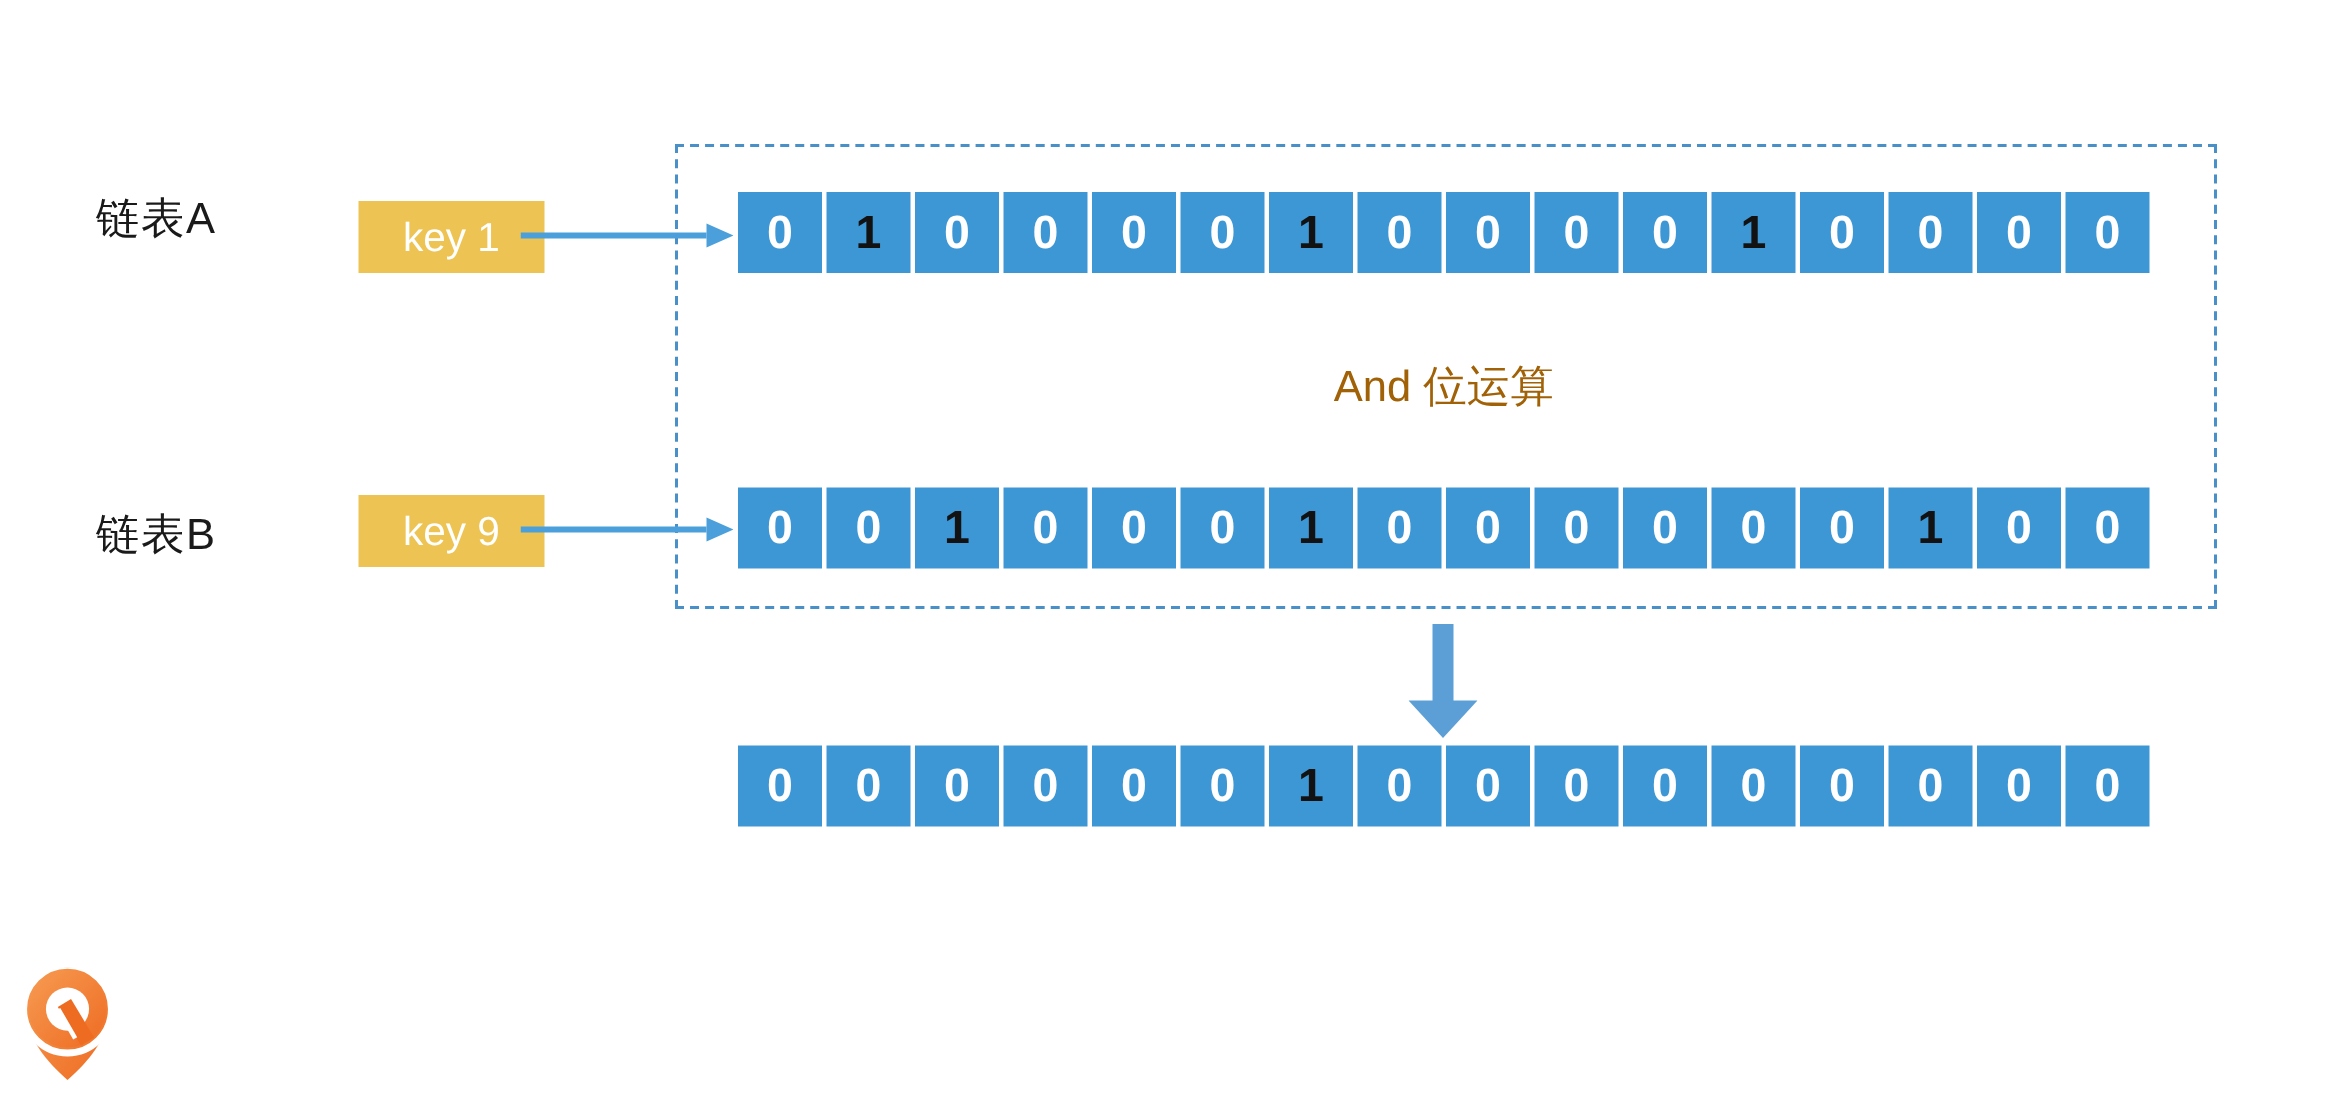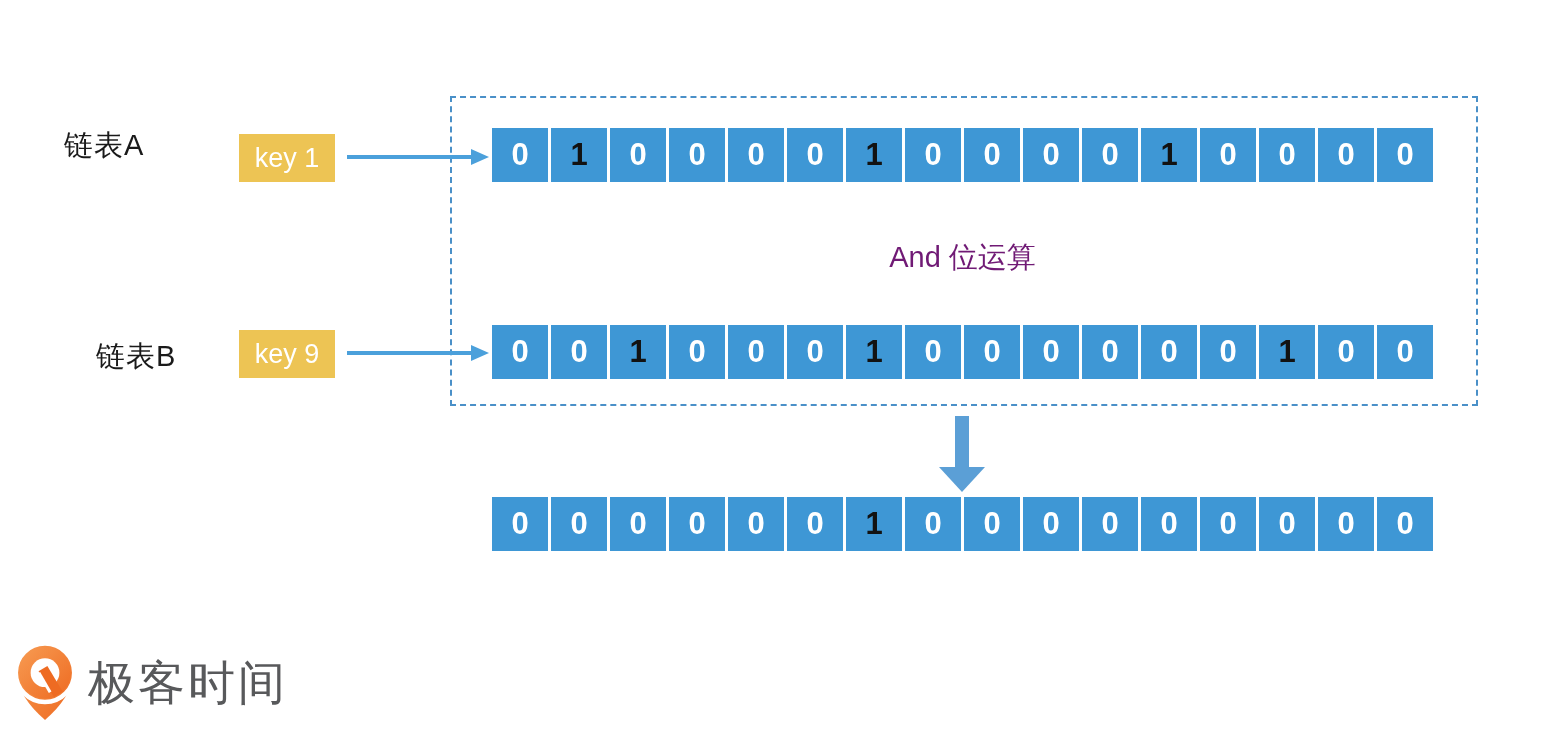--- a/index.html
+++ b/index.html
@@ -15,25 +15,25 @@
     position:absolute;left:450px;top:96px;width:1028px;height:310px;
     border:2px dashed var(--dash-blue,#4a90c8);
     box-sizing:border-box;
   }
   
   .row-label{
     position:absolute;left:64px;
     font-size:29px;color:#1a1a1a;letter-spacing:1px;white-space:nowrap;
   }
   .label-a{top:126px;}
-  .label-b{top:337px;margin-left:32px;}
+  .label-b{top:337px;}
   .label-result{left:42px;top:508px;}
   
   .key-box{
-    position:absolute;left:239px;width:96px;height:48px;
+    position:absolute;left:239px;width:124px;height:48px;
     background:var(--key-yellow,#edc454);
     color:#ffffff;font-size:27px;
     display:flex;align-items:center;justify-content:center;
   }
   .key-a{top:134px;}
   .key-b{top:330px;}
   
   .h-arrow{position:absolute;left:347px;width:142px;height:18px;}
   .h-arrow-a{top:148px;}
   .h-arrow-b{top:344px;}
@@ -47,21 +47,21 @@
   .bits-result{top:497px;}
   .bit-cell{
     flex:1;background:var(--cell-blue,#3e97d5);
     display:flex;align-items:center;justify-content:center;
     font-size:31px;font-weight:bold;color:#ffffff;
   }
   .bit-cell.one{color:#121212;}
   
   .op-label{
     position:absolute;left:492px;top:238px;width:941px;
-    text-align:center;font-size:29px;color:#701a75;
+    text-align:center;font-size:29px;color:#a16207;
   }
   
   .down-arrow{position:absolute;left:939px;top:416px;width:46px;height:76px;}
   
   .logo{
     position:absolute;left:14px;top:645px;
     display:flex;align-items:center;
   }
   .logo-icon{width:62px;height:76px;}
   .logo-text{
@@ -169,16 +169,15 @@
 
       <circle cx="30" cy="27" r="28.5" fill="none" stroke="#ffffff" stroke-width="4.5"></circle>
 
       <circle cx="30" cy="27" r="25" fill="url(#lg)"></circle>
 
       <circle cx="30" cy="27" r="14" fill="#ffffff"></circle>
 
       <line x1="28" y1="23" x2="43" y2="48" stroke="#ee6b22" stroke-width="10"></line>
       <line x1="24" y1="27" x2="35" y2="46" stroke="#ffffff" stroke-width="3"></line>
     </svg>
-    <span class="logo-text">极客时间</span>
   </div>
 
 </div>
 
 </body></html>

